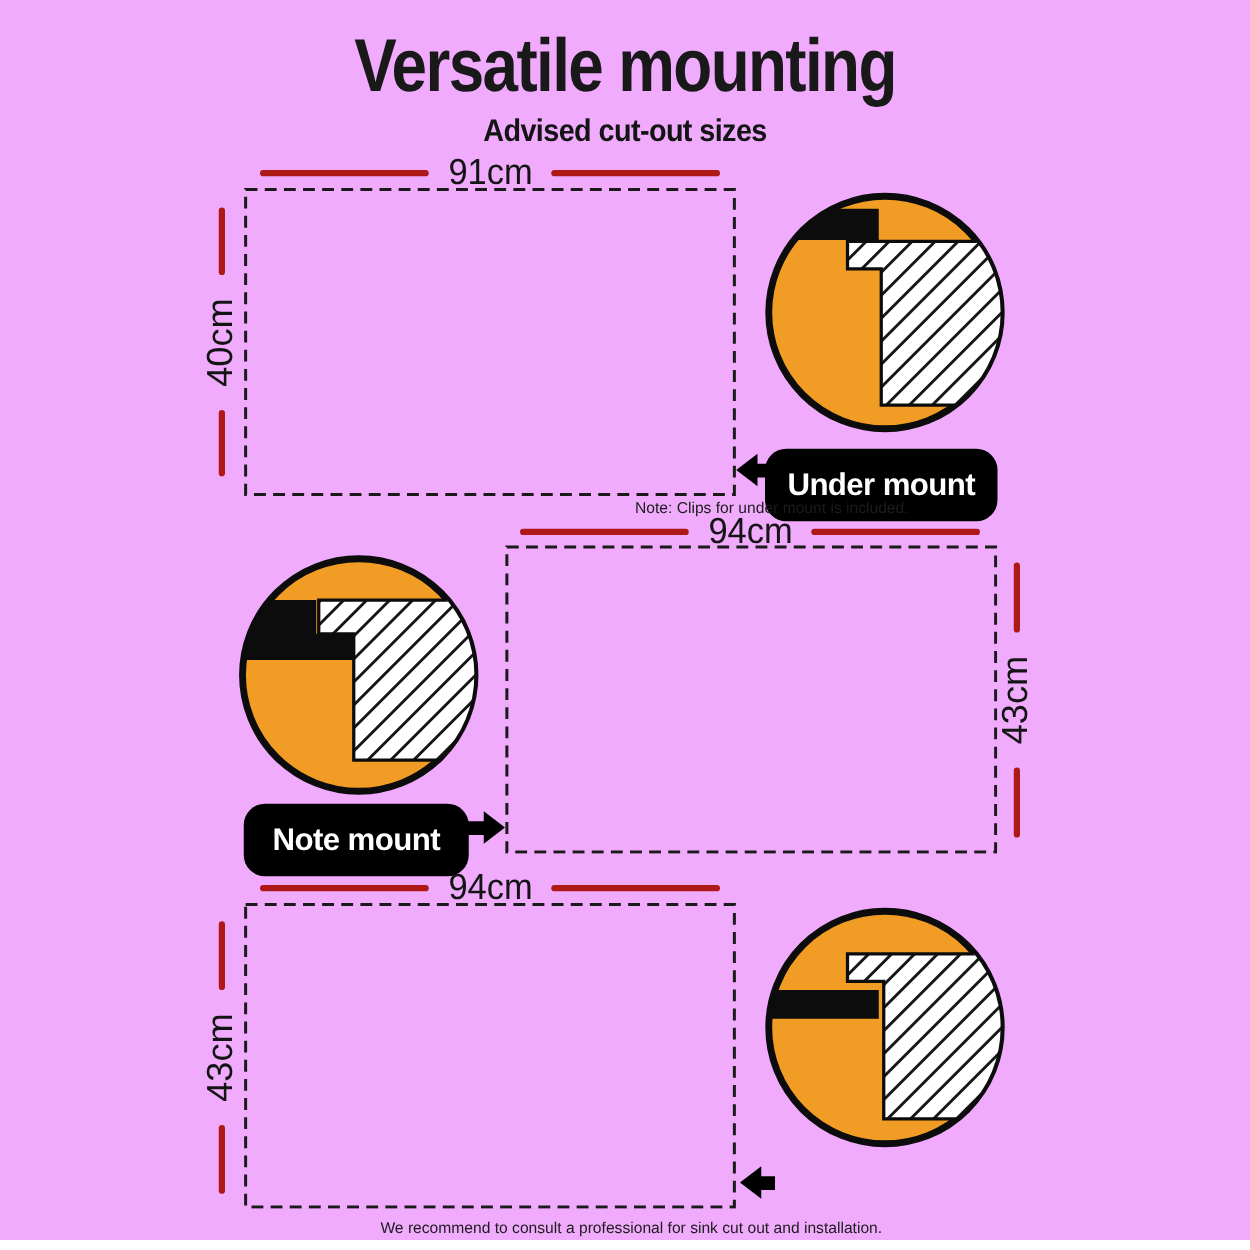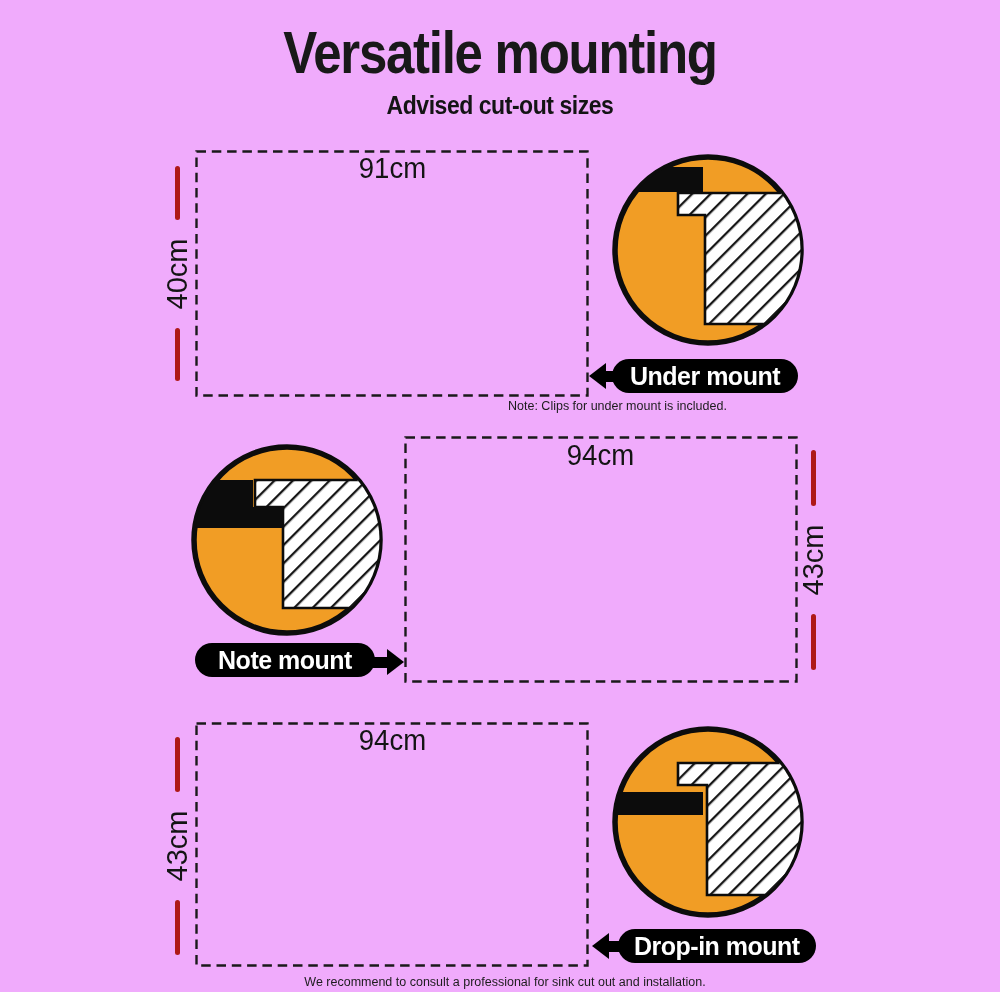--- a/index.html
+++ b/index.html
@@ -13,35 +13,35 @@
   .subtitle{position:absolute;top:91px;left:0;width:1000px;text-align:center;
             font-size:25px;font-weight:700;letter-spacing:-.5px;color:#141414;
             transform:scaleX(.92);transform-origin:50% 50%;}
 
   
   .cutout{position:absolute;}
 
   
   .dim{position:absolute;display:flex;}
   .dline{background:#ae1917;border-radius:3px;flex:1;}
-  .dim-h{flex-direction:column;align-items:center;gap:32px;}
+  .dim-h{flex-direction:row;align-items:center;gap:14px;}
   .dim-h .dline{height:5px;}
   .dim-h .dtxt{font-size:29px;font-weight:400;color:#141414;letter-spacing:0;line-height:1;
                transform:scaleX(.95);white-space:nowrap;}
   .dim-v{flex-direction:column;align-items:center;gap:12px;width:32px;}
   .dim-v .dline{width:5px;}
   .dim-v .dtxt{height:84px;width:100%;position:relative;}
   .dim-v .dtxt b{position:absolute;left:50%;top:50%;
                  transform:translate(-50%,-50%) rotate(-90deg);
                  font-weight:400;font-size:29px;color:#141414;white-space:nowrap;line-height:1;}
 
   
   .pill{position:absolute;background:#000;color:#fff;border-radius:17px;
         height:34px;display:flex;align-items:center;justify-content:center;
-        font-size:25px;font-weight:700;padding:0 16px;letter-spacing:-.5px;white-space:nowrap;}
+        font-size:25px;font-weight:700;padding:12px 16px;letter-spacing:-.5px;white-space:nowrap;}
   .astem{position:absolute;background:#000;height:11px;}
   .ahead{position:absolute;width:0;height:0;border-top:13px solid transparent;border-bottom:13px solid transparent;}
   .ahead.left{border-right:17px solid #000;}
   .ahead.right{border-left:17px solid #000;}
 
   
   .note{position:absolute;font-size:12.5px;color:#1c1c1c;text-align:left;letter-spacing:0;}
   .disclaimer{position:absolute;top:975px;left:0;width:1010px;text-align:center;
               font-size:12.5px;color:#1c1c1c;}
 
@@ -165,17 +165,16 @@
     </defs>
     <circle cx="0" cy="0" r="93" fill="#F19D25" stroke="#0c0c0c" stroke-width="5.5"></circle>
     <g clip-path="url(#clipD)">
       <polygon points="-30,-59 100,-59 100,73 -1,73 -1,-37 -30,-37" fill="url(#hatchD)" stroke="#0c0c0c" stroke-width="2.6"></polygon>
       <rect x="-100" y="-30" width="95" height="23" fill="#0c0c0c"></rect>
     </g>
   </svg>
 
   <span class="ahead left" style="left:592px;top:933px;"></span>
   <span class="astem" style="left:607px;top:941px;width:13px;"></span>
-  <div class="pill" style="left:618px;top:929px;min-width:148px;">Drop-in mount</div>
 
   <div class="disclaimer">We recommend to consult a professional for sink cut out and installation.</div>
 
 </div>
 
 </body></html>

